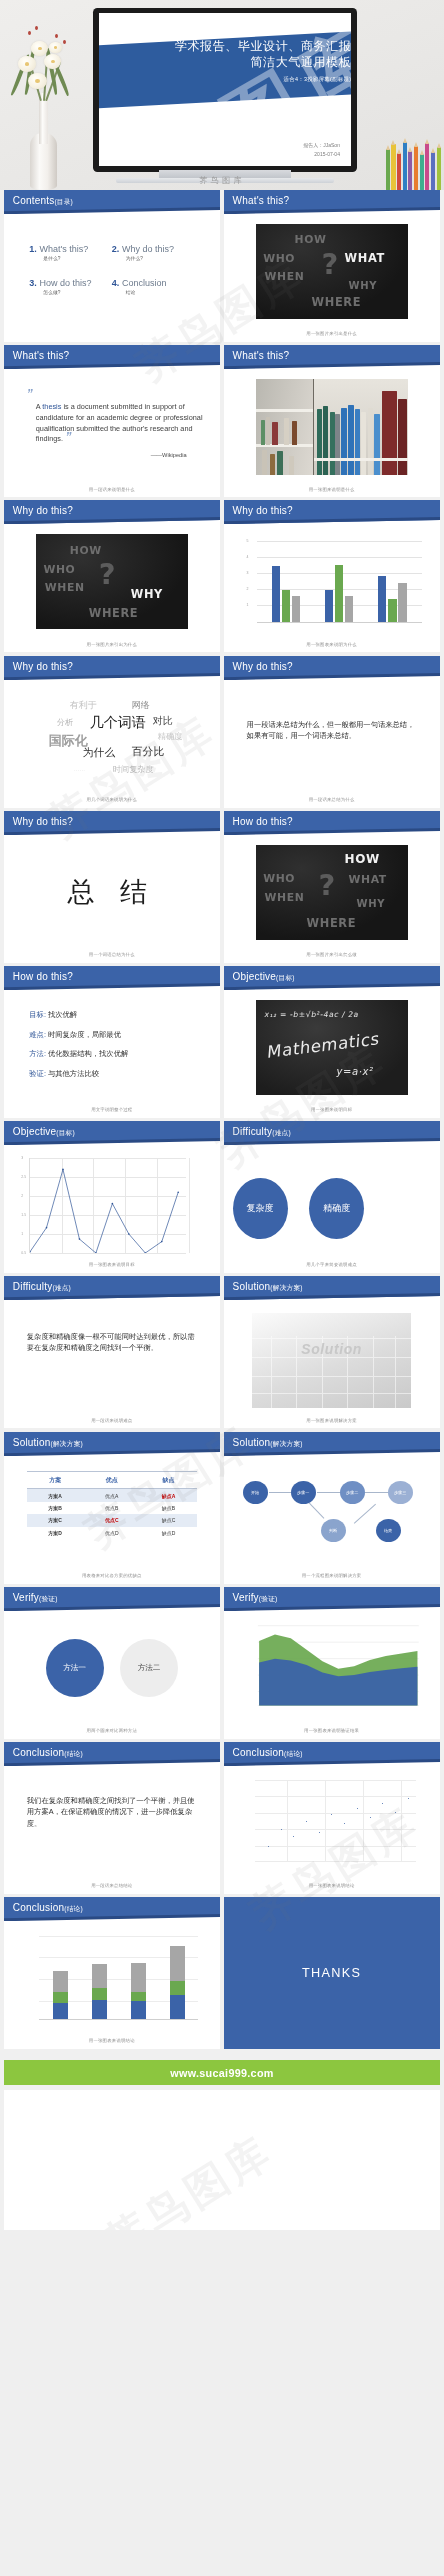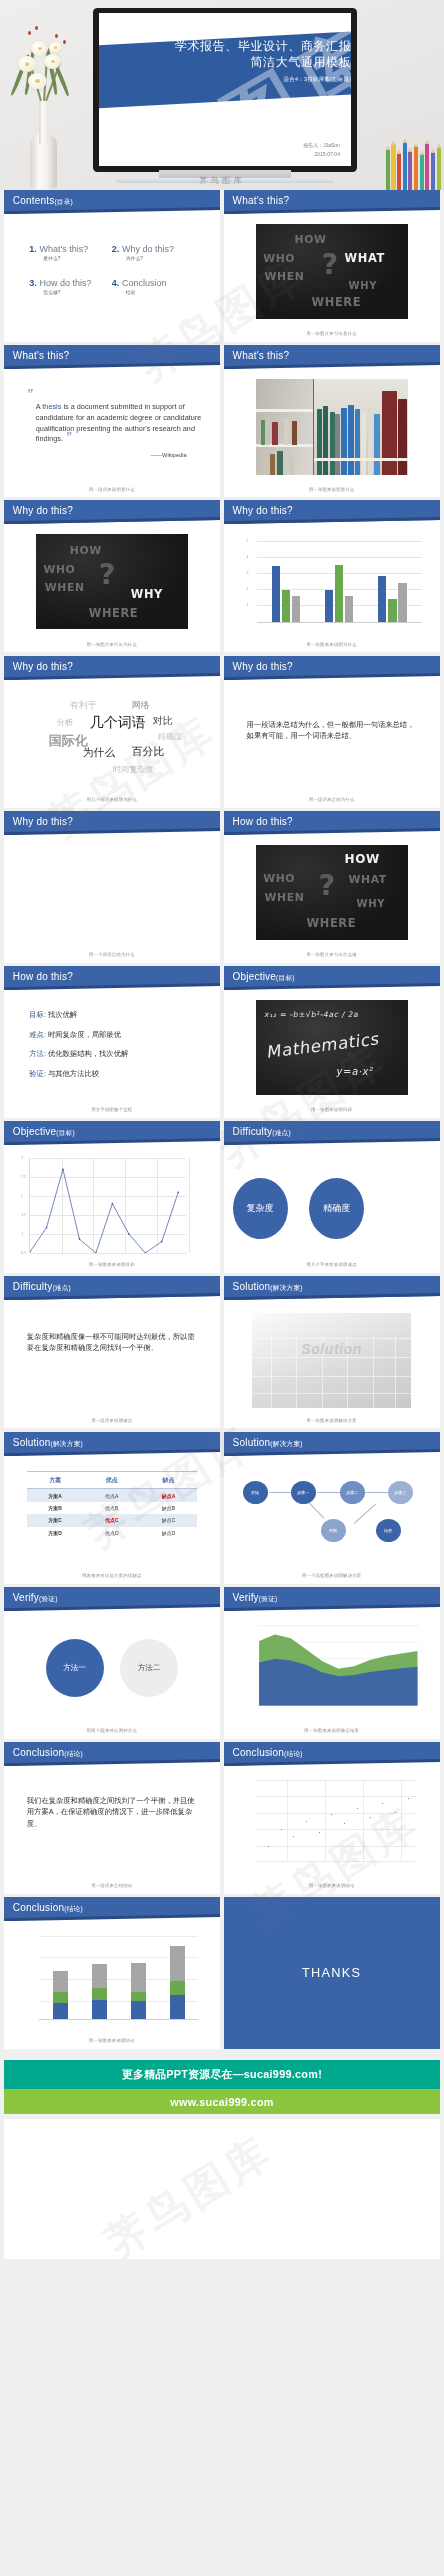--- a/index.html
+++ b/index.html
@@ -303,21 +303,21 @@
       </div>
     </div>
 
     <div class="slide h240">
       <div class="sl-band">
           <div class="sl-title"><span>What's this?</span></div>
         </div>
       <div class="sl-body">
         <div class="quote">
           <span class="qmark">”</span>
-          <div class="qtext"><span>A </span><b>thesis</b><span> is a document submitted in support of candidature for an academic degree or candidature qualification presenting the author's research and findings.</span><span class="qmark" style="margin-left:2.5px;">”</span></div>
+          <div class="qtext"><span>A </span><b>thesis</b><span> is a document submitted in support of candidature for an academic degree or professional qualification submitted the author's research and findings.</span><span class="qmark" style="margin-left:2.5px;">”</span></div>
           <div class="qsrc">——Wikipedia</div>
         </div>
         <div class="sl-cap">用一段话来说明是什么</div>
       </div>
     </div>
 
     <div class="slide h240">
       <div class="sl-band">
           <div class="sl-title"><span>What's this?</span></div>
         </div>
@@ -441,20 +441,21 @@
         <div class="para" style="padding-top:33px;">用一段话来总结为什么，但一般都用一句话来总结，如果有可能，用一个词语来总结。</div>
         <div class="sl-cap">用一段话来总结为什么</div>
       </div>
     </div>
 
     <div class="slide h240">
       <div class="sl-band">
           <div class="sl-title"><span>Why do this?</span></div>
         </div>
       <div class="sl-body">
+        <div class="bigword">总 结</div>
         <div class="sl-cap">用一个词语总结为什么</div>
       </div>
     </div>
 
     <div class="slide h240">
       <div class="sl-band">
           <div class="sl-title"><span>How do this?</span></div>
         </div>
       <div class="sl-body">
         <div class="chalk" style="width:152px;height:95px;">
@@ -768,21 +769,20 @@
       </div>
     </div>
 
     <div class="slide h240">
       <div class="thanks">THANKS</div>
     </div>
 
   </div>
 
   <div class="footer">
-    <div class="f1">更多精品PPT资源尽在—sucai999.com!</div>
     <div class="f2">www.sucai999.com</div>
   </div>
   <div class="tailspace"></div>
 
   <div class="wm" style="left:127px;top:292px;">荠鸟图库</div>
   <div class="wm" style="left:38px;top:749px;">荠鸟图库</div>
   <div class="wm" style="left:209px;top:1078px;">荠鸟图库</div>
   <div class="wm" style="left:76px;top:1459px;">荠鸟图库</div>
   <div class="wm" style="left:241px;top:1840px;">荠鸟图库</div>
   <div class="wm" style="left:95px;top:2169px;">荠鸟图库</div>

